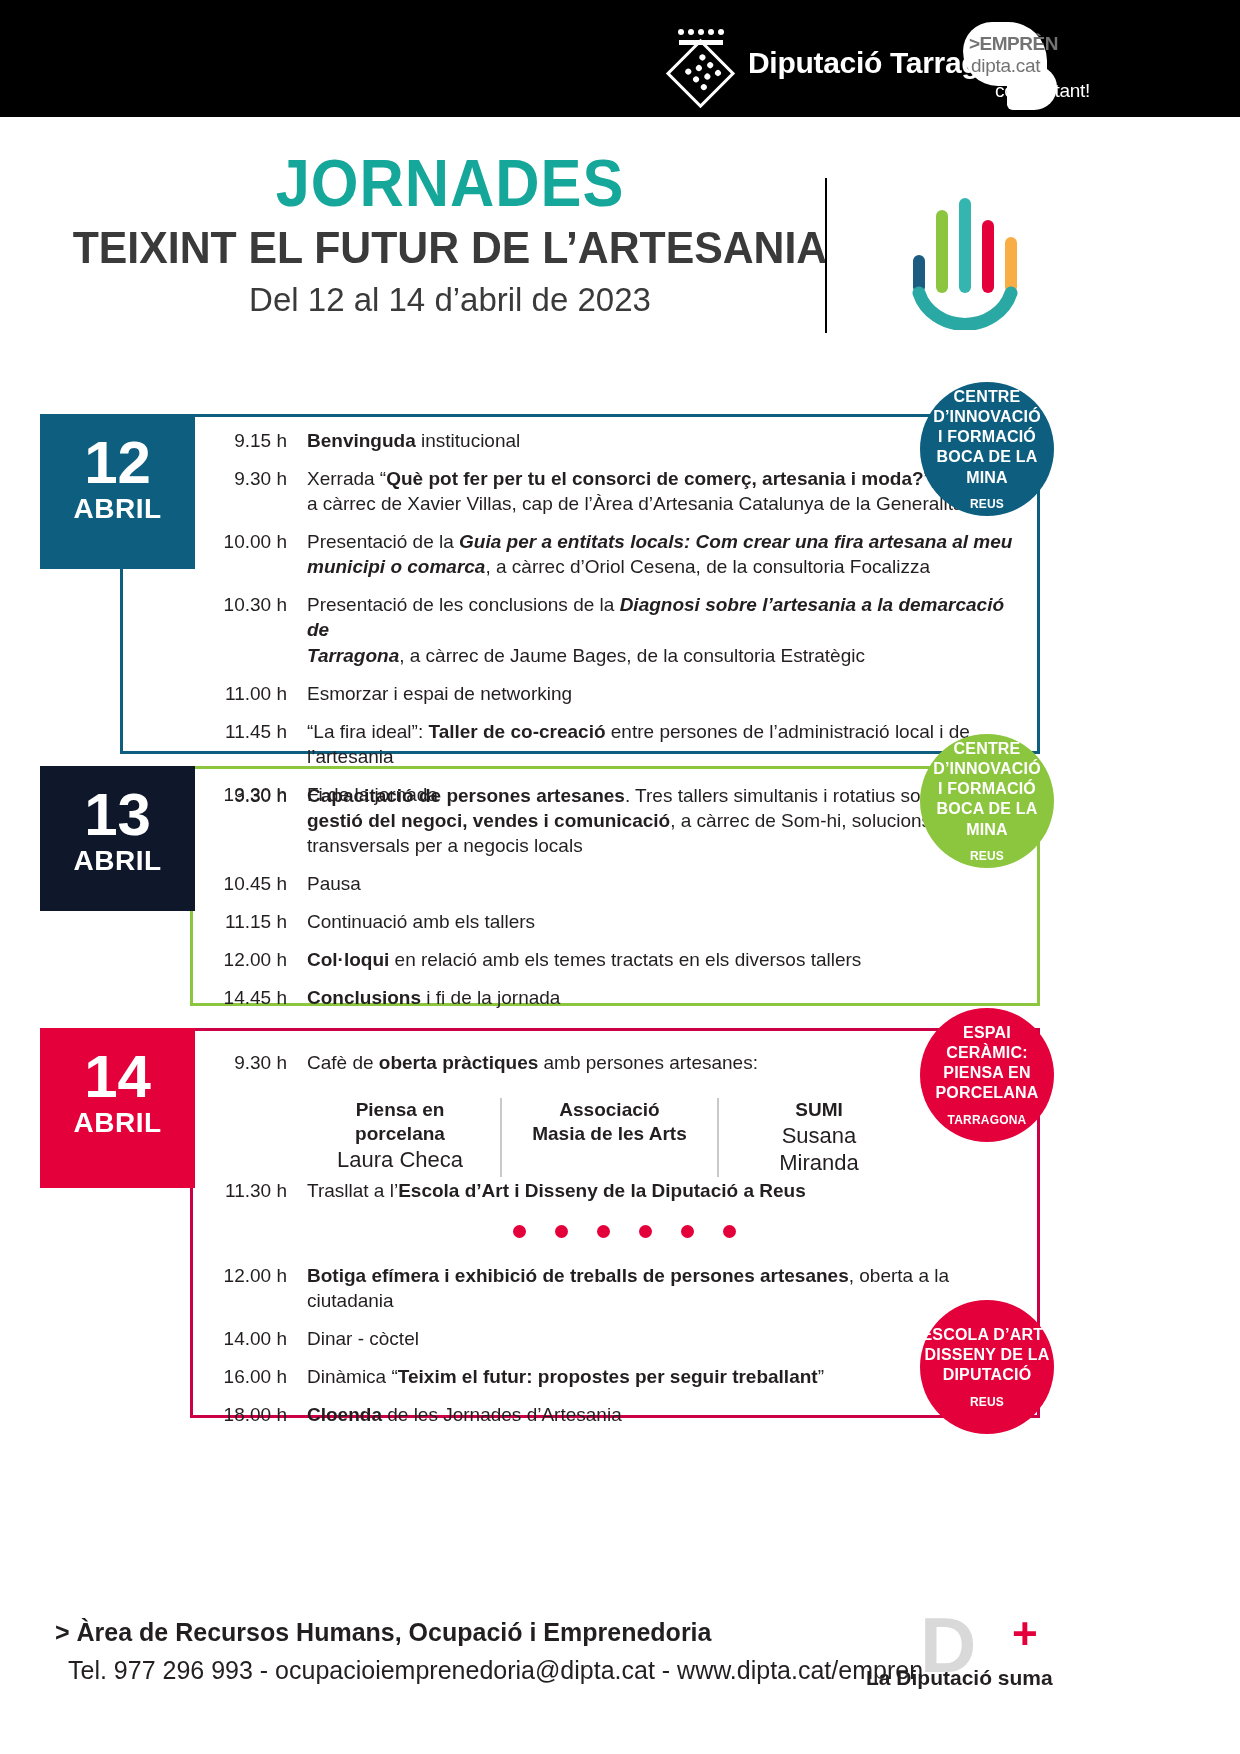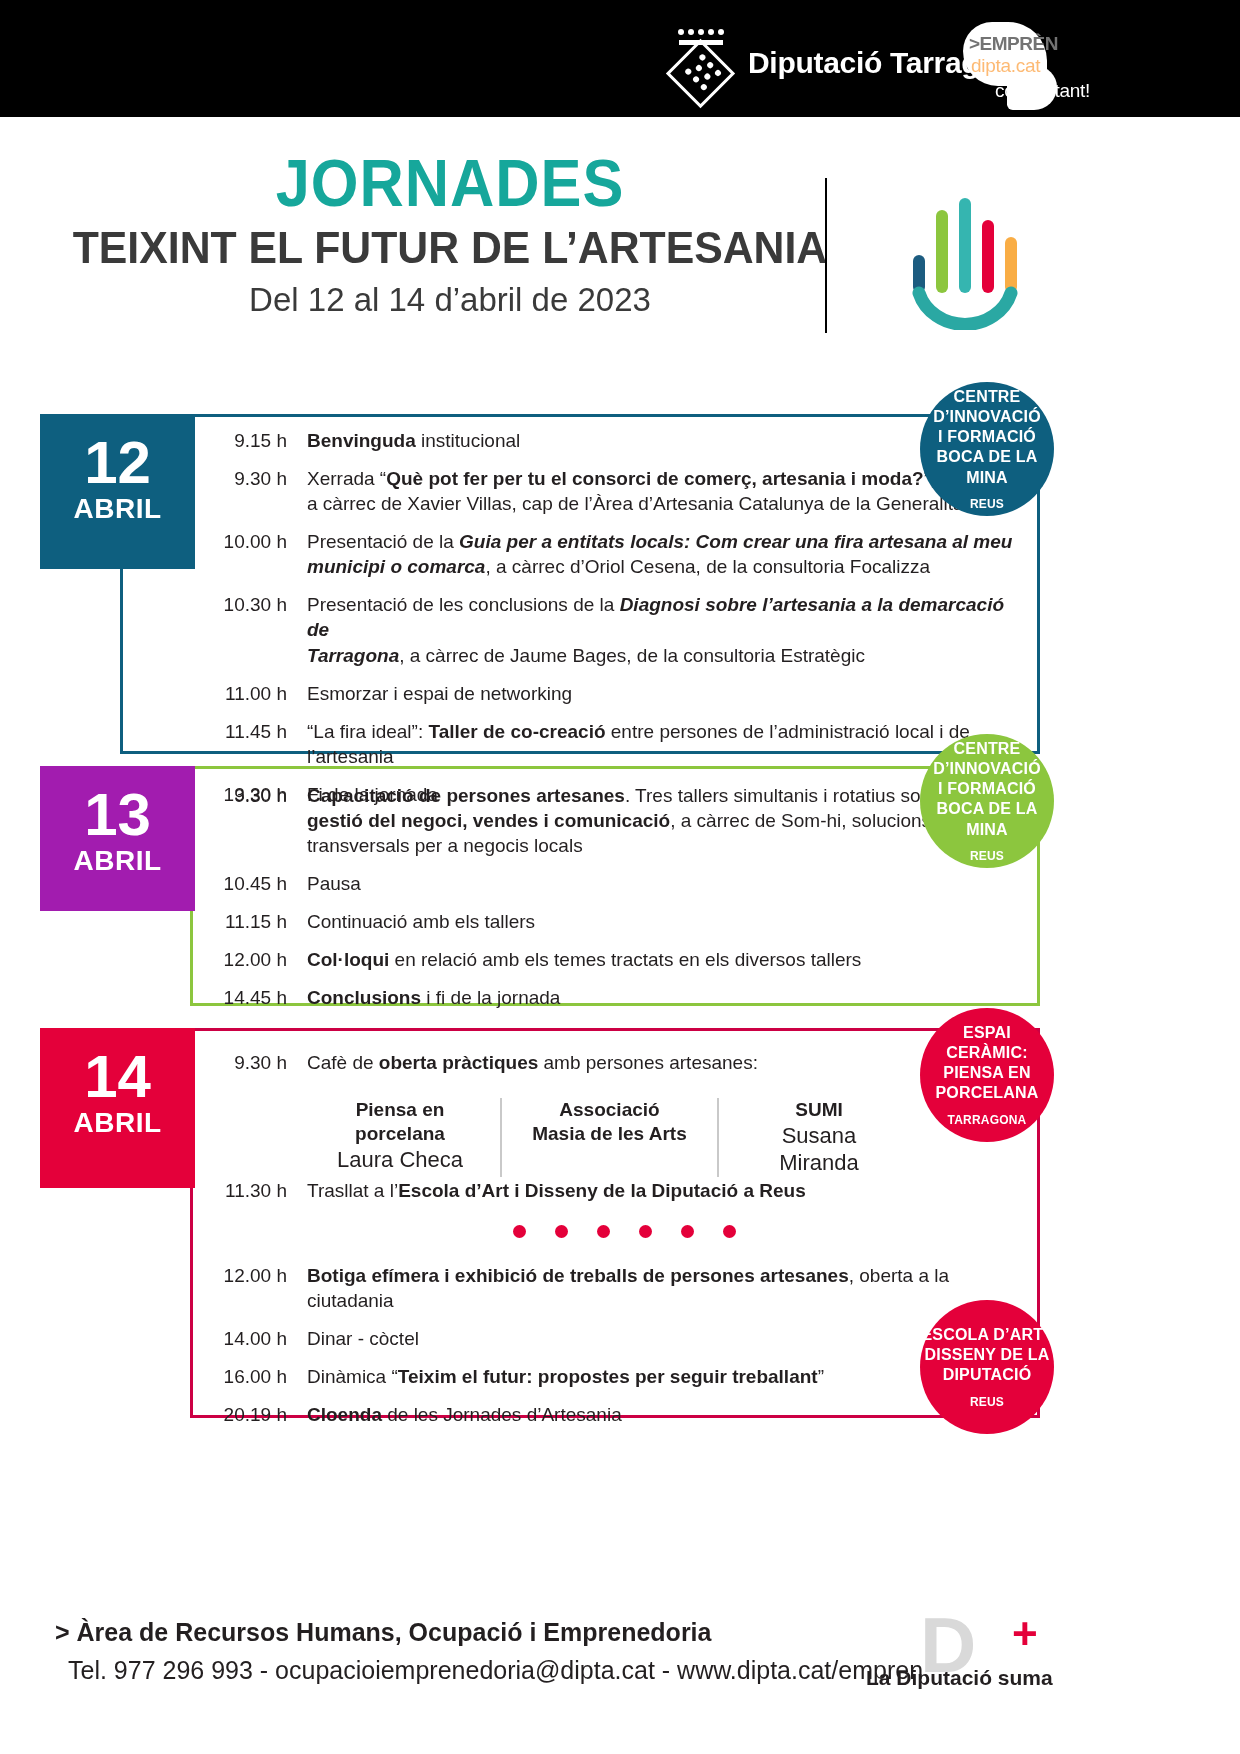--- a/index.html
+++ b/index.html
@@ -54,21 +54,21 @@
   .empren-blob2 {
     position:absolute; left:44px; top:44px; width:50px; height:44px;
     background:#ffffff;
     border-radius: 0 22px 24px 6px;
   }
   .empren-t1 {
     position:absolute; left:6px; top:11px; color:#737373; font-weight:bold;
     font-size:19px; letter-spacing:-0.5px; z-index:3; white-space:nowrap;
   }
   .empren-t2 {
-    position:absolute; left:8px; top:33px; color:#fdba74;
+    position:absolute; left:8px; top:33px; color:#737373;
     font-size:19px; letter-spacing:-0.3px; z-index:3; white-space:nowrap;
   }
   .empren-t3 {
     position:absolute; left:32px; top:58px; color:#ffffff;
     font-size:19px; letter-spacing:-0.3px; z-index:4; white-space:nowrap;
   }
 
   
   .title-wrap { position:absolute; left:0; top:150px; width:900px; text-align:center; }
   .t-jornades {
@@ -243,21 +243,21 @@
       <div class="bl">CENTRE</div>
       <div class="bl">D’INNOVACIÓ</div>
       <div class="bl">I FORMACIÓ</div>
       <div class="bl">BOCA DE LA MINA</div>
       <div class="bcity">REUS</div>
     </div>
   </div>
 
   <div class="day">
     <div class="day-frame" style="left:190px; top:766px; width:850px; height:240px; border-width:3px; border-color:#8cc63e; background:#fff;"></div>
-    <div class="day-tab" style="top:766px; height:145px; background:#a21caf; z-index:5;">
+    <div class="day-tab" style="top:766px; height:145px; background:#0f172a; z-index:5;">
       <div class="day-num">13</div>
       <div class="day-mon">ABRIL</div>
     </div>
     <div class="rows" style="left:215px; top:783px; width:800px; z-index:6;">
       <div class="row">
         <div class="time">9.30 h</div>
         <div class="desc"><b>Capacitació de persones artesanes</b>. Tres tallers simultanis i rotatius sobre<br><b>gestió del negoci, vendes i comunicació</b>, a càrrec de Som-hi, solucions<br>transversals per a negocis locals</div>
       </div>
       <div class="row">
         <div class="time">10.45 h</div>
@@ -339,21 +339,21 @@
       </div>
       <div class="row">
         <div class="time">14.00 h</div>
         <div class="desc">Dinar - còctel</div>
       </div>
       <div class="row">
         <div class="time">16.00 h</div>
         <div class="desc">Dinàmica “<b>Teixim el futur: propostes per seguir treballant</b>”</div>
       </div>
       <div class="row">
-        <div class="time">20.19 h</div>
+        <div class="time">18.00 h</div>
         <div class="desc"><b>Cloenda</b> de les Jornades d’Artesania</div>
       </div>
     </div>
 
     <div class="badge" style="left:920px; top:1008px; width:134px; height:134px; background:#e4003a; z-index:8;">
       <div class="bl">ESPAI CERÀMIC:</div>
       <div class="bl">PIENSA EN</div>
       <div class="bl">PORCELANA</div>
       <div class="bcity">TARRAGONA</div>
     </div>

